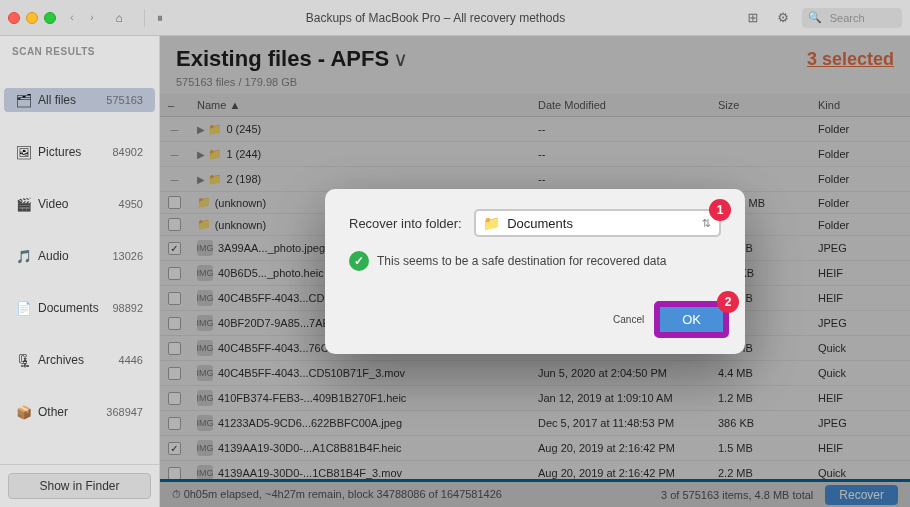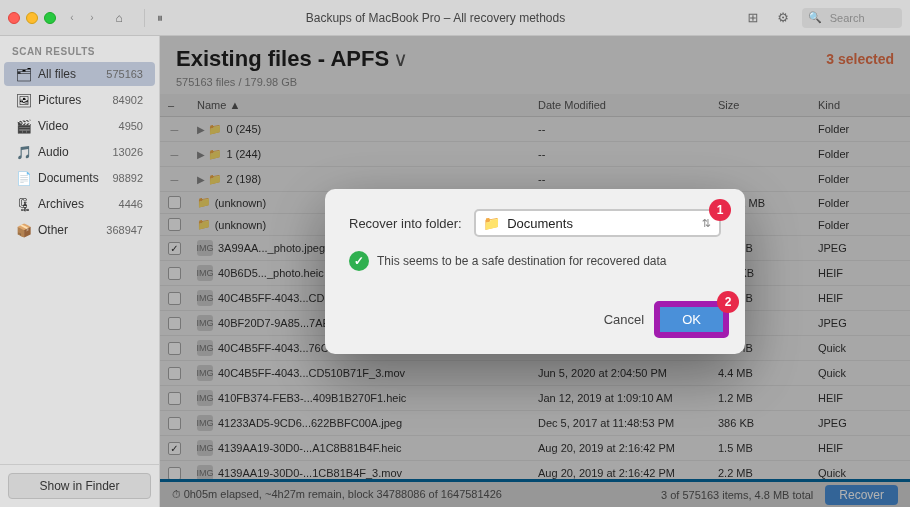--- a/index.html
+++ b/index.html
@@ -77,20 +77,21 @@
     }
 
     
     .sidebar {
       width: 160px;
       background: #e0e0e0;
       border-right: 1px solid #c8c8c8;
       display: flex;
       flex-direction: column;
       flex-shrink: 0;
+      gap: 26px;
     }
     .sidebar-section-label {
       font-size: 10px;
       font-weight: 600;
       color: #888;
       padding: 10px 12px 4px;
       text-transform: uppercase;
       letter-spacing: 0.5px;
     }
     .sidebar-item {
@@ -161,22 +162,23 @@
     }
     .content-subtitle {
       font-size: 11px;
       color: #888;
       padding: 0 16px 6px;
       flex-shrink: 0;
     }
     .selected-badge {
       margin-left: auto;
       color: #e8734a;
-      font-size: 14px;
+      font-size: 18px;
       font-weight: 600;
+      text-decoration: underline;
     }
 
     
     .table-container {
       flex: 1;
       overflow-y: auto;
       position: relative;
     }
     table {
       width: 100%;
@@ -344,21 +346,21 @@
     .modal-footer {
       display: flex;
       justify-content: flex-end;
       align-items: center;
       gap: 10px;
       padding: 10px 16px 16px;
     }
     .btn-cancel {
       background: none;
       border: none;
-      font-size: 13px;
+      font-size: 10px;
       color: #444;
       cursor: pointer;
       text-align: center;
     }
     .btn-ok {
       background: #4a90d9;
       color: white;
       border: 6px solid #a21caf;
       border-radius: 5px;
       padding: 5px 22px;

